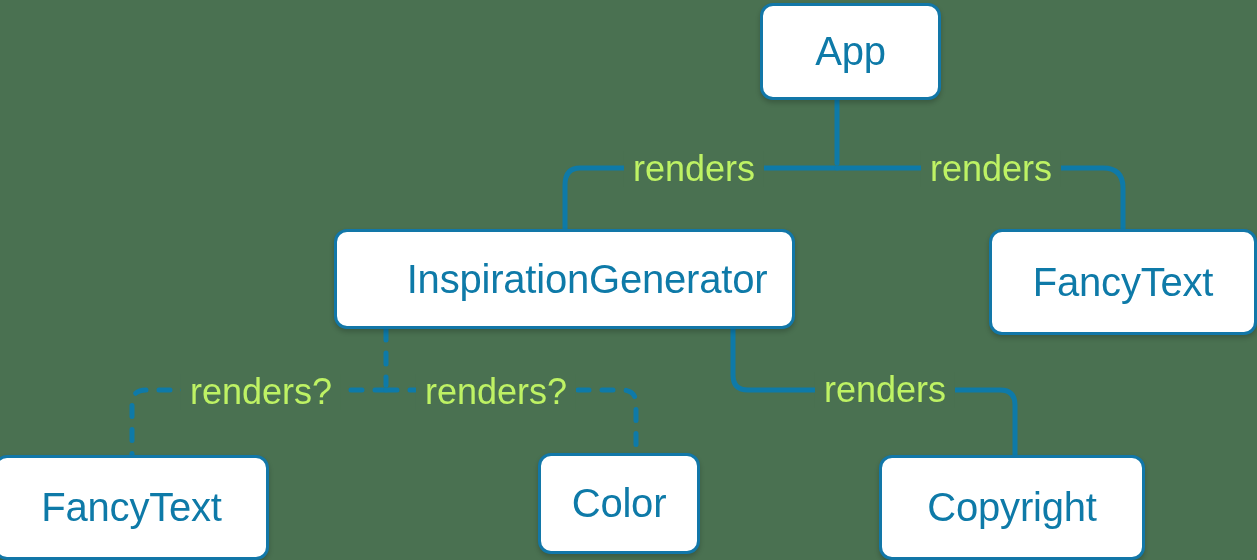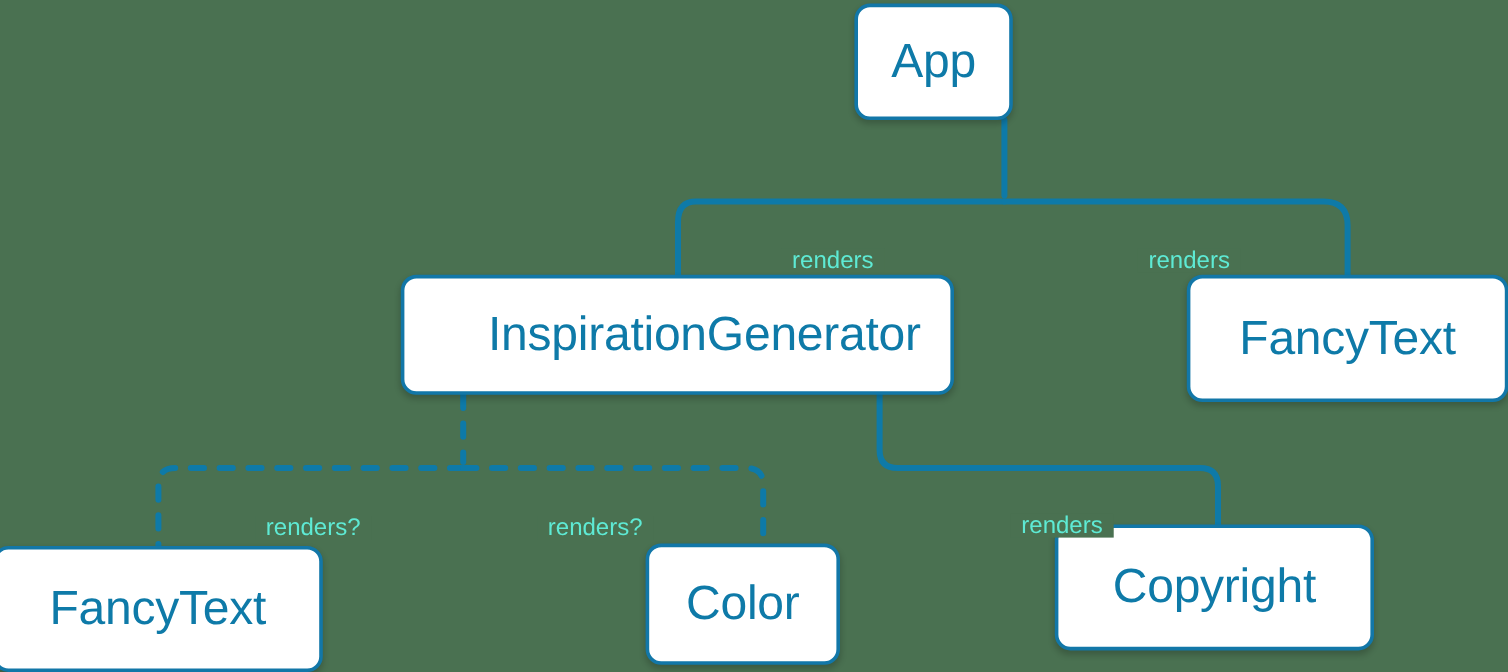--- a/index.html
+++ b/index.html
@@ -38,49 +38,48 @@
     box-shadow: 0 3px 5px rgba(0,0,0,0.20);
     white-space: nowrap;
     z-index: 2;
   }
   .node-label {
     color: #0e7aa8;
     font-weight: 400;
     letter-spacing: -0.2px;
   }
   
-  #node-app          { left: 712px;  top: 3px;   width: 132px; height: 97px;  }
+  #node-app          { left: 760px;  top: 3px;   width: 181px; height: 97px;  }
   #node-app .node-label { font-size: 40px; }
 
   #node-inspiration  { left: 334px;  top: 229px; width: 461px; height: 100px; }
   #node-inspiration .node-label { font-size: 40px; margin-left: 45px; }
 
   #node-fancytext-right { left: 989px; top: 229px; width: 268px; height: 106px; }
   #node-fancytext-right .node-label { font-size: 40px; }
 
   #node-fancytext-bottom { left: -6px; top: 455px; width: 275px; height: 105px; }
   #node-fancytext-bottom .node-label { font-size: 40px; }
 
   #node-color        { left: 538px;  top: 453px; width: 162px; height: 101px; }
   #node-color .node-label { font-size: 40px; }
 
-  #node-copyright    { left: 879px;  top: 437px; width: 266px; height: 105px; }
+  #node-copyright    { left: 879px;  top: 455px; width: 266px; height: 105px; }
   #node-copyright .node-label { font-size: 40px; }
 
   .edge-label {
     position: absolute;
-    color: #5eead4;
-    font-size: 20px;
+    color: #bef264;
+    font-size: 36px;
     line-height: 1;
     transform: translate(-50%, -50%);
     background: #4a7151;
     padding: 0 9px;
     white-space: nowrap;
     z-index: 3;
-    margin-top: 48px;
   }
   #edge-label-app-inspiration { left: 694px; top: 169px; }
   #edge-label-app-fancytext   { left: 991px; top: 169px; }
   #edge-label-insp-fancytext  { left: 261px; top: 392px; }
   #edge-label-insp-color      { left: 496px; top: 392px; }
   #edge-label-insp-copyright  { left: 885px; top: 390px; }
 </style>
 </head>
 <body>
 

